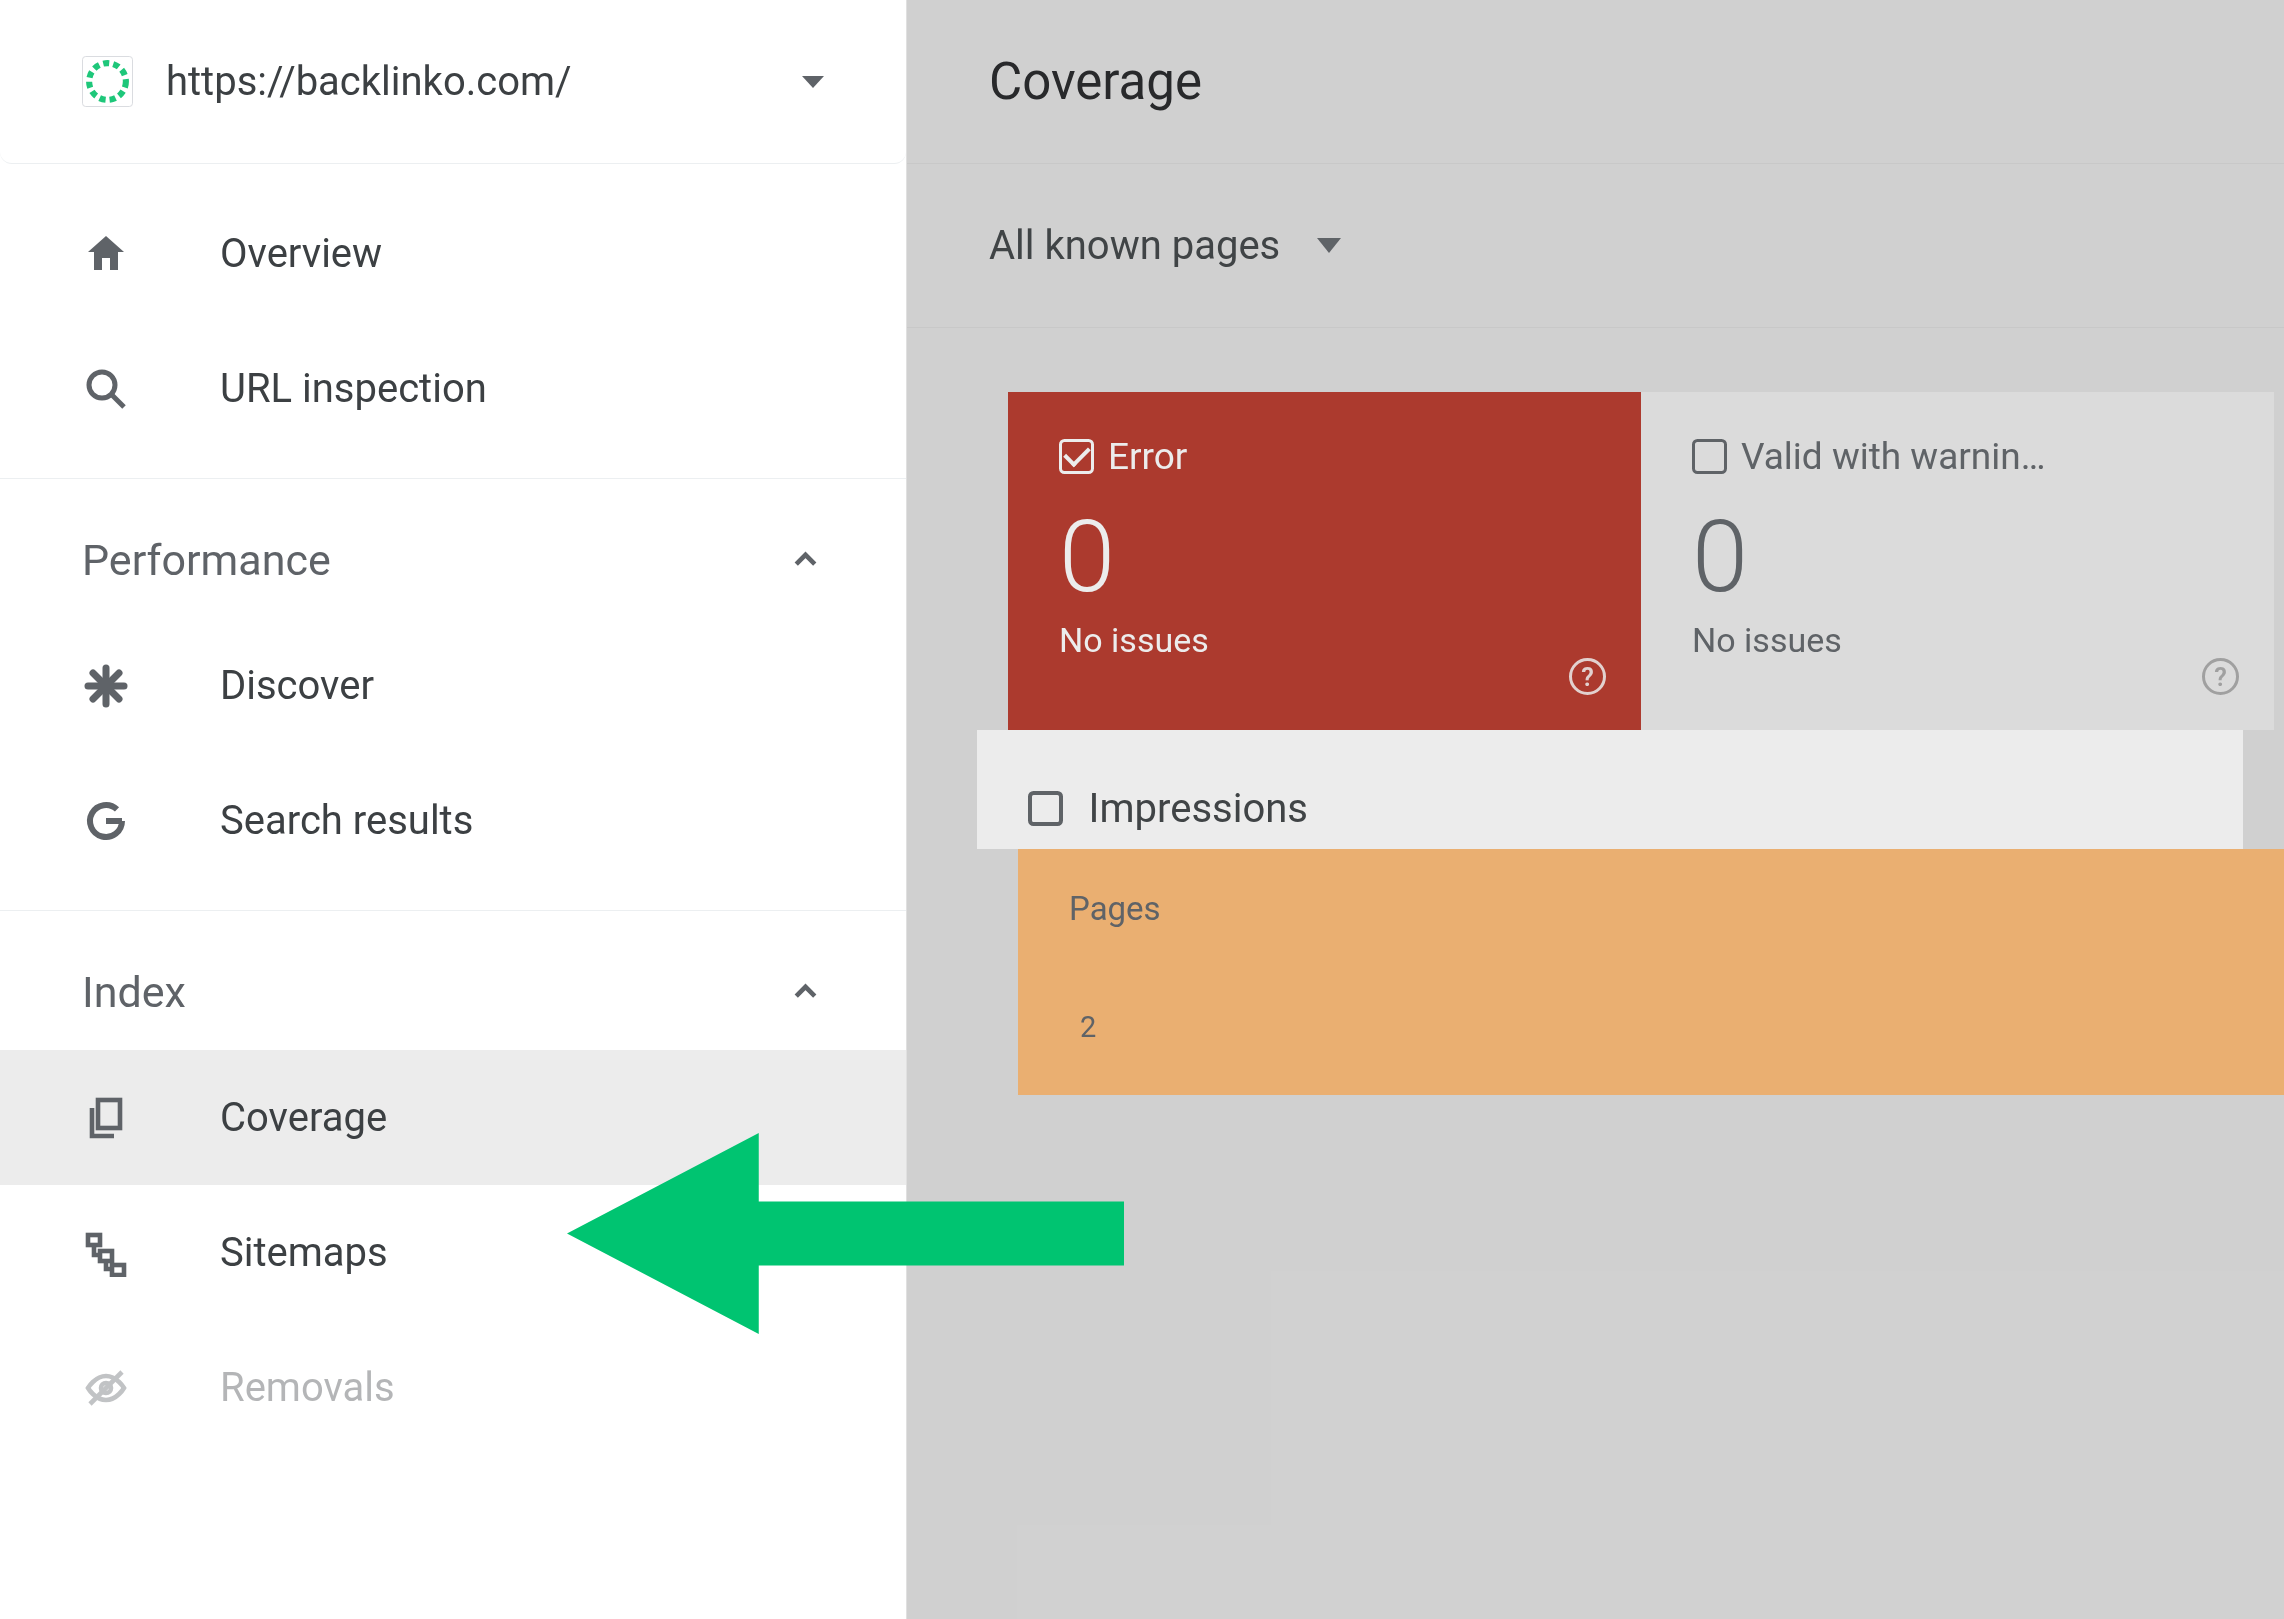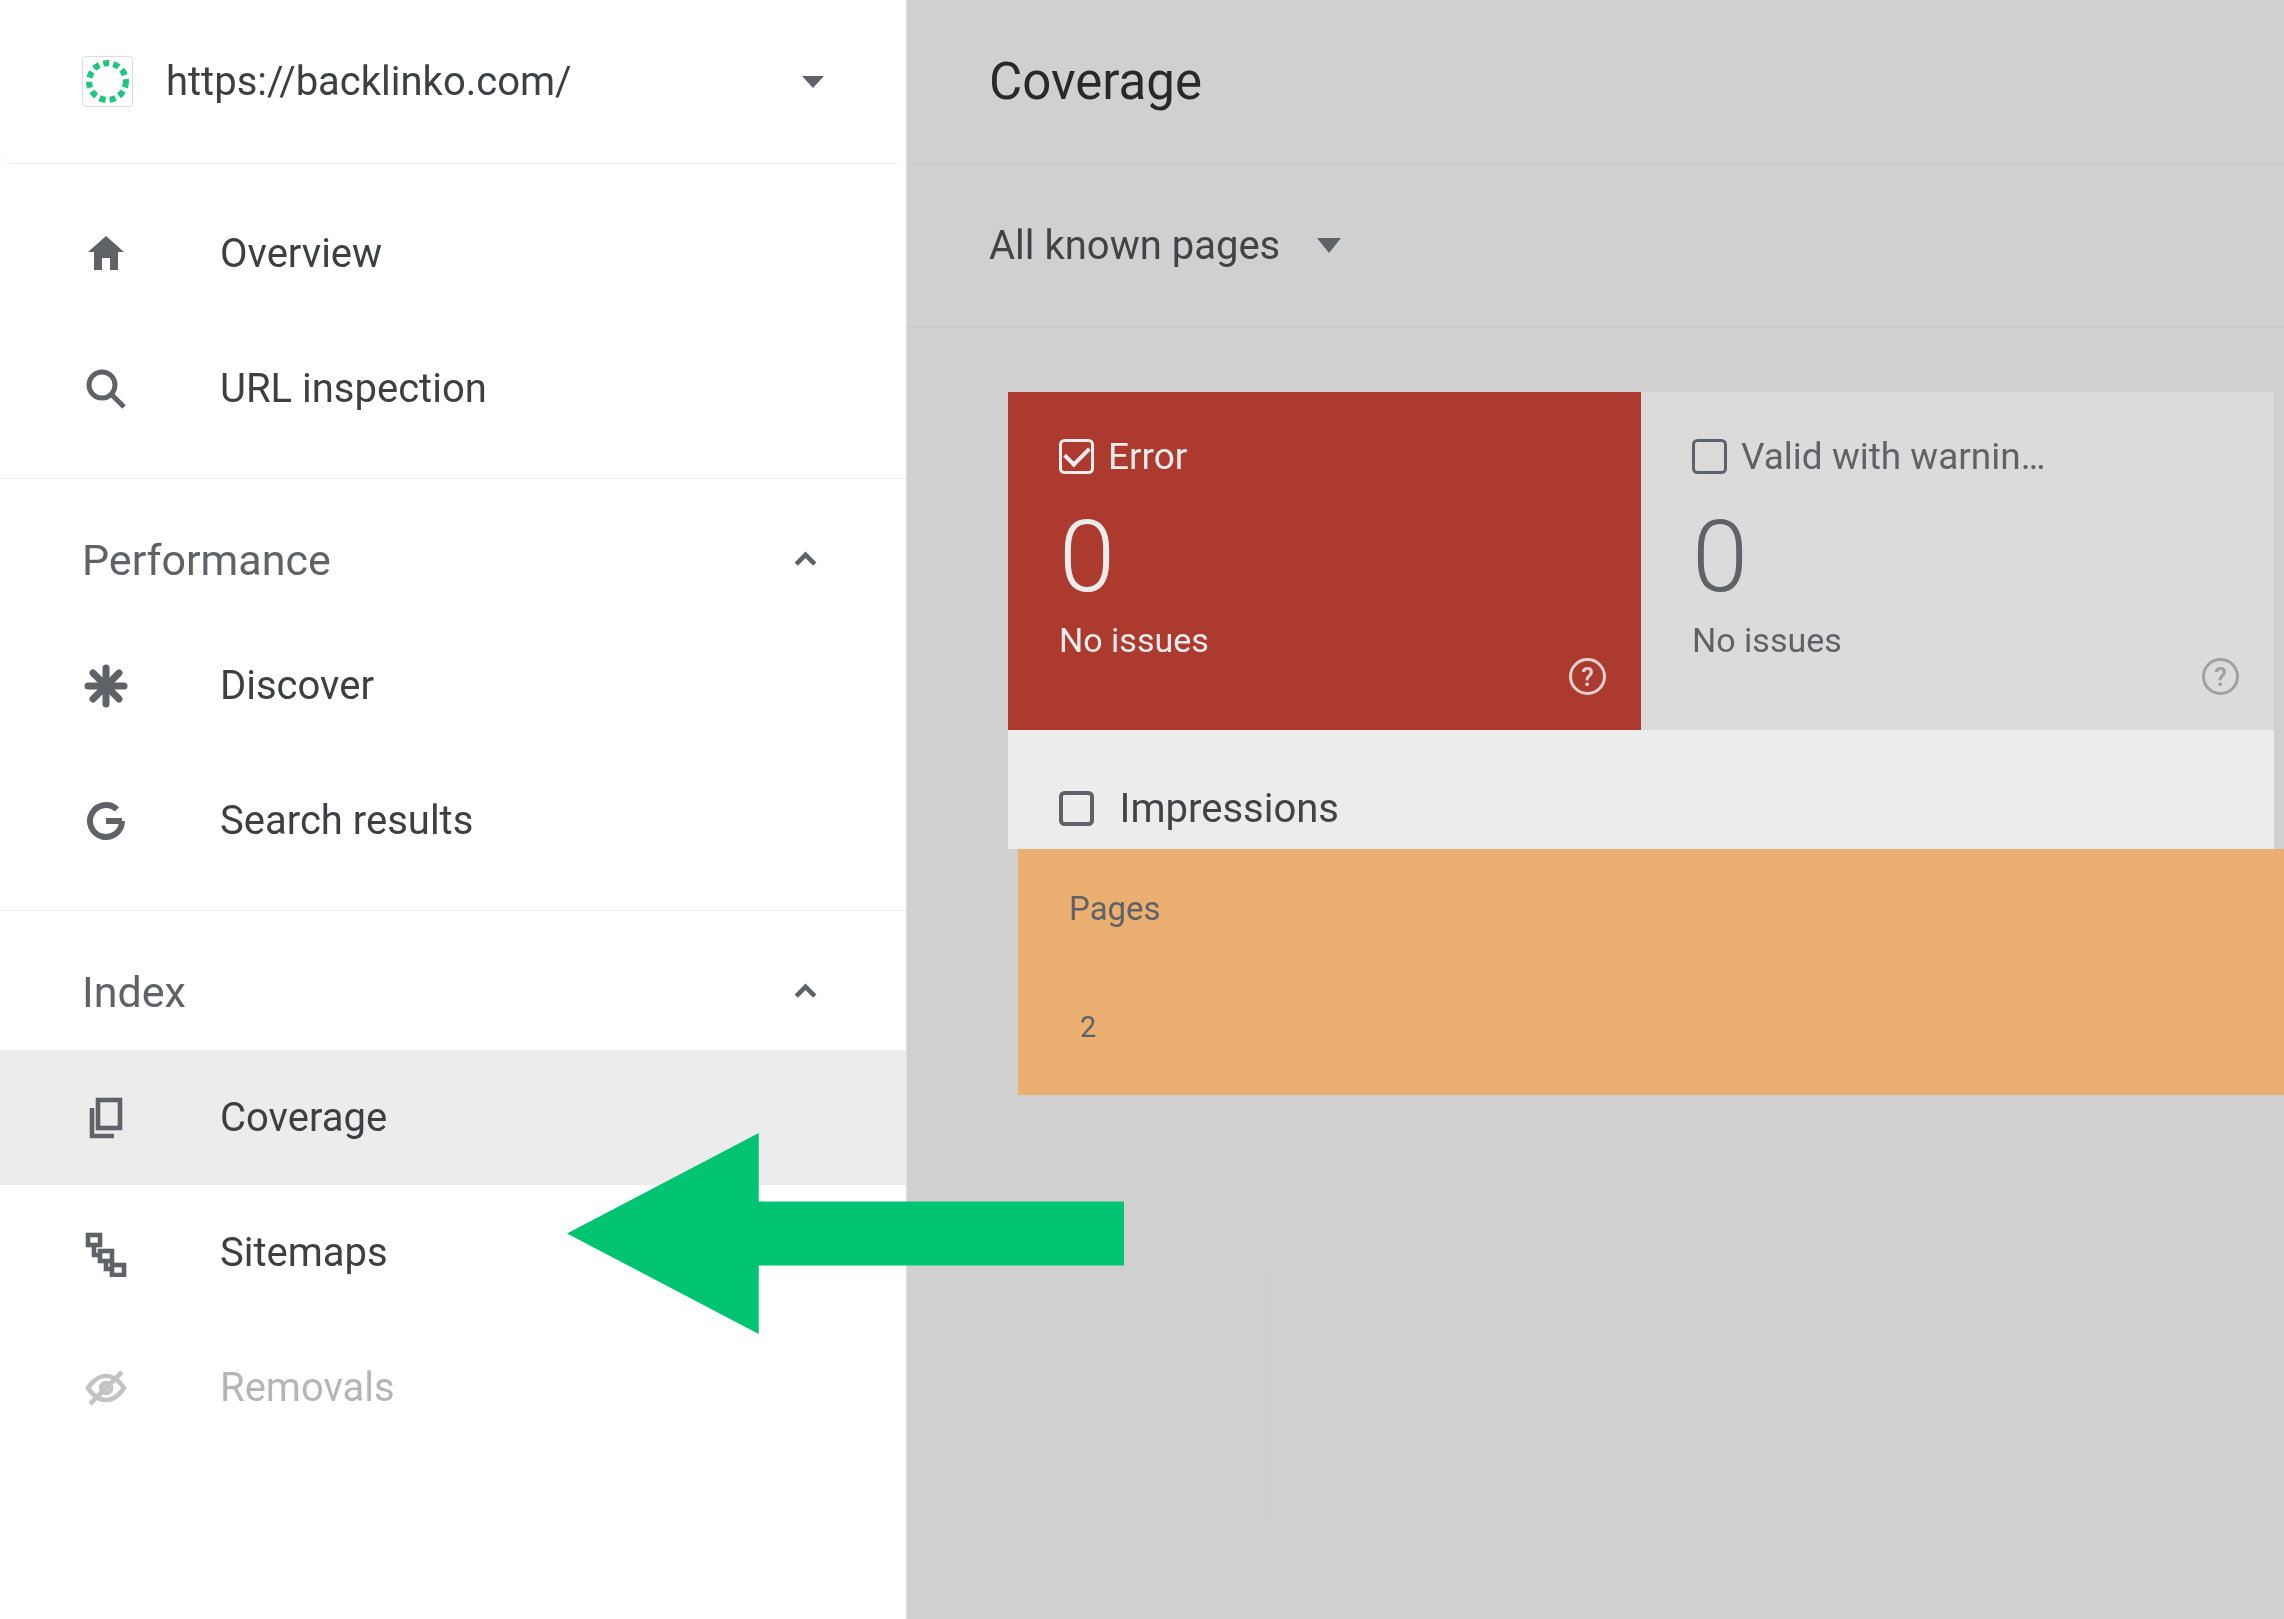--- a/index.html
+++ b/index.html
@@ -42,21 +42,21 @@
   .card.error { background: #b73527; color: #fff; }
   .card.warning { background: #ececec; color: #5f6368; }
 
   .card-head { display: flex; align-items: center; gap: 14px; font-size: 37px; height: 55px; }
   .card-head .chk { width: 35px; height: 35px; border: 3.7px solid currentColor; border-radius: 5.5px; display:flex; align-items:center; justify-content:center; }
   .card-head .chk.checked::after { content: ""; width: 20px; height: 11px; border-left: 4.6px solid currentColor; border-bottom: 4.6px solid currentColor; transform: rotate(-45deg); margin-top: -5.5px; }
   .card-value { font-size: 101px; font-weight: 300; line-height: 1; margin: 22px 0 12.8px 0; }
   .card-sub { font-size: 34px; }
   .card-help { position: absolute; right: 35px; bottom: 35px; width: 37px; height: 37px; border: 3.7px solid currentColor; border-radius: 50%; display:flex; align-items:center; justify-content:center; font-size: 25.6px; font-weight: 600; opacity: .85; }
 
-  .imp-row { background: #fff; width: 1266px; margin-left: 101px; padding: 37px 51px 0 51px; display: flex; align-items: center; gap: 25.6px; height: 119px; }
+  .imp-row { background: #fff; width: 1266px; margin-left: 70px; padding: 37px 51px 0 51px; display: flex; align-items: center; gap: 25.6px; height: 119px; }
   .imp-chk { width: 35px; height: 35px; border: 4.6px solid #5f6368; border-radius: 5.5px; }
   .imp-label { font-size: 40px; color: #3c4043; }
 
   .pages-section { width: 1266px; margin-left: 111px; background: #fdba74; padding: 40px 51px 51px 51px; }
   .pages-title { font-size: 33px; color: #5f6368; margin-bottom: 82px; }
   .axis-tick { font-size: 29px; color: #5f6368; padding-left: 11px; }
 
   
   .annotation-arrow { position: absolute; left: 567px; top: 1133px; width: 557px; height: 201px; z-index: 50; pointer-events:none; }
   .annotation-arrow svg { width: 100%; height: 100%; display:block; }

